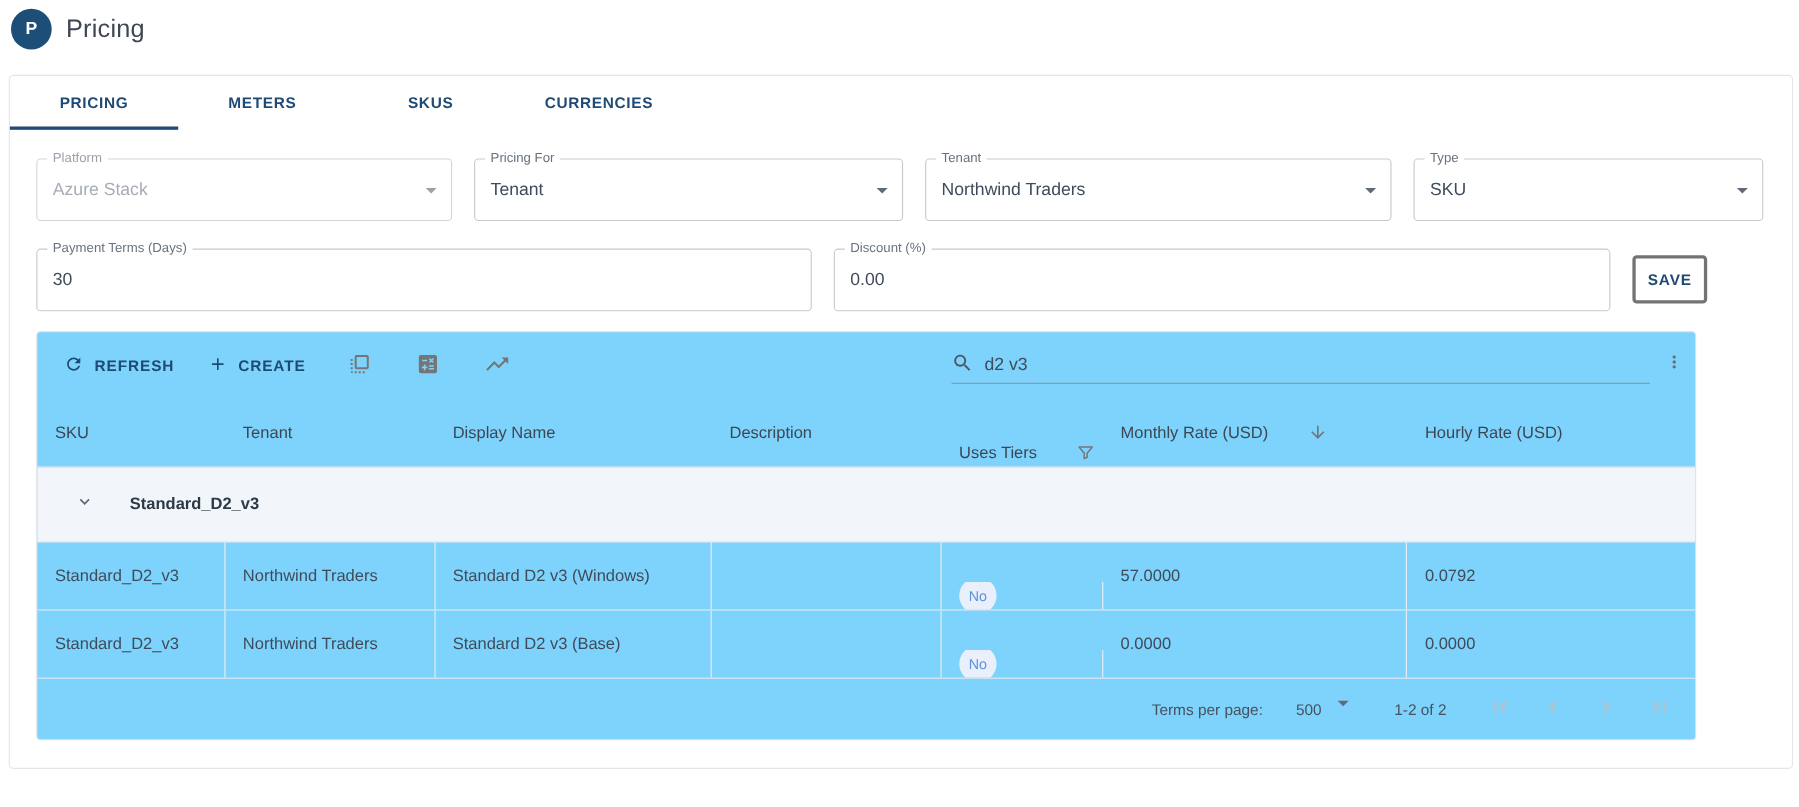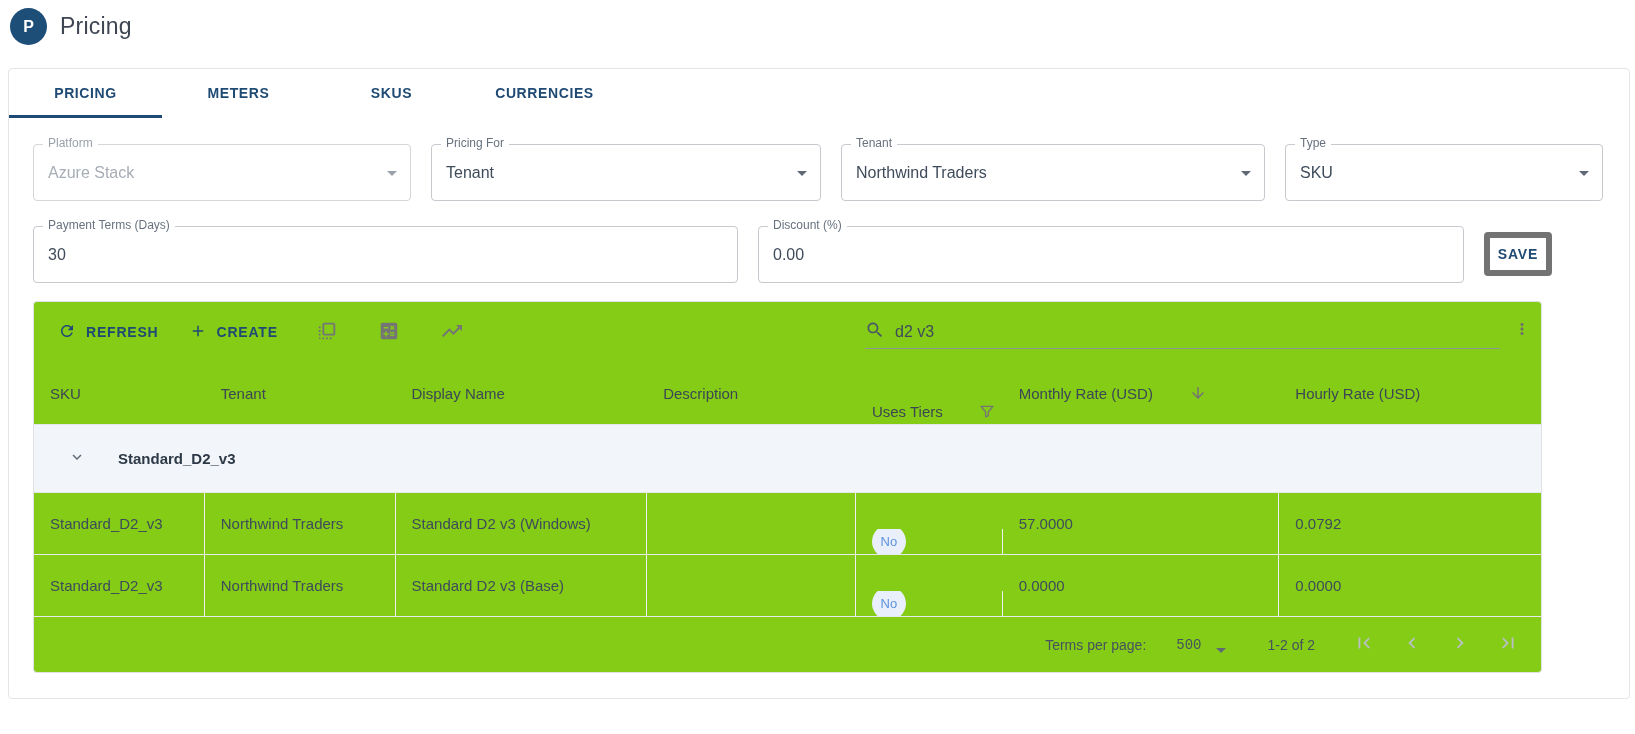--- a/index.html
+++ b/index.html
@@ -40,26 +40,26 @@
   .caret { position:absolute; right:13px; top:50%; margin-top:-2px; width:0; height:0;
            border-left:5px solid transparent; border-right:5px solid transparent;
            border-top:5px solid #5f6a75; }
   .field.disabled .caret { border-top-color:#9aa1aa; }
   .w-platform { width:378px; } .w-pricingfor { width:390px; }
   .w-tenant { width:424px; }  .w-type { width:318px; }
   .w-payment { width:705px; } .w-discount { width:706px; }
   .text-input { border:none; outline:none; background:transparent; width:100%;
                 font:inherit; font-size:16px; color:#3f4b5b; }
   .save-btn { width:68px; height:44px; margin-top:6px; background:#fff;
-              border:6px solid #737373; border-radius:4px; color:#1e4a73;
+              border:3px solid #737373; border-radius:4px; color:#1e4a73;
               font-family:inherit; font-size:14px; font-weight:700; letter-spacing:.8px; cursor:pointer; }
 
   
   .table-card { position:absolute; left:24px; top:232px; width:1509px; height:372px;
-                border:1px solid #e0e1e4; border-radius:4px; background:#84cc16;
+                border:1px solid #e0e1e4; border-radius:4px; background:#7dd3fc;
                 display:flex; flex-direction:column; }
 
   
   .toolbar { height:60px; display:flex; align-items:center; padding:0 0 0 24px; position:relative; flex:none; }
   .btn-text { display:flex; align-items:center; gap:10px; background:none; border:none; cursor:pointer;
               color:#1e4a73; font-family:inherit; font-size:14px; font-weight:700; letter-spacing:.8px; }
   .btn-create { margin-left:30px; }
   .icon-btn { background:none; border:none; cursor:pointer; display:flex; align-items:center; }
   .ib1 { margin-left:38px; } .ib2 { margin-left:40px; } .ib3 { margin-left:40px; }
   .search-box { position:absolute; left:831px; top:14px; width:635px; height:33px;
@@ -87,21 +87,21 @@
         border-right:1px solid #edeff2; white-space:nowrap; overflow:hidden; }
   .td.c7 { border-right:none; }
   .badge { min-width:34px; height:33px; padding:0 8px; border-radius:17px;
            background:#e9effb; color:#5e92dd; font-size:13px;
            display:inline-flex; align-items:center; justify-content:center; }
 
   
   .tfoot { flex:1; display:flex; align-items:center; justify-content:flex-end;
            padding-right:22px; font-size:14px; color:#47525e; }
   .rpp-label { margin-right:30px; }
-  .rpp-select { display:flex; align-items:flex-end; gap:14px; cursor:pointer; margin-right:42px;font-family:Liberation Mono, monospace; }
+  .rpp-select { display:flex; align-items:flex-start; gap:14px; cursor:pointer; margin-right:42px; }
   .rpp-caret { width:0; height:0; border-left:5px solid transparent; border-right:5px solid transparent;
                border-top:5px solid #5f6a75; }
   .range-label { margin-right:12px; }
   .pg-btn { background:none; border:none; cursor:default; display:flex; align-items:center;
             padding:0; margin-left:26px; }
 </style>
 </head>
 <body>
 
 <div class="app-header">

